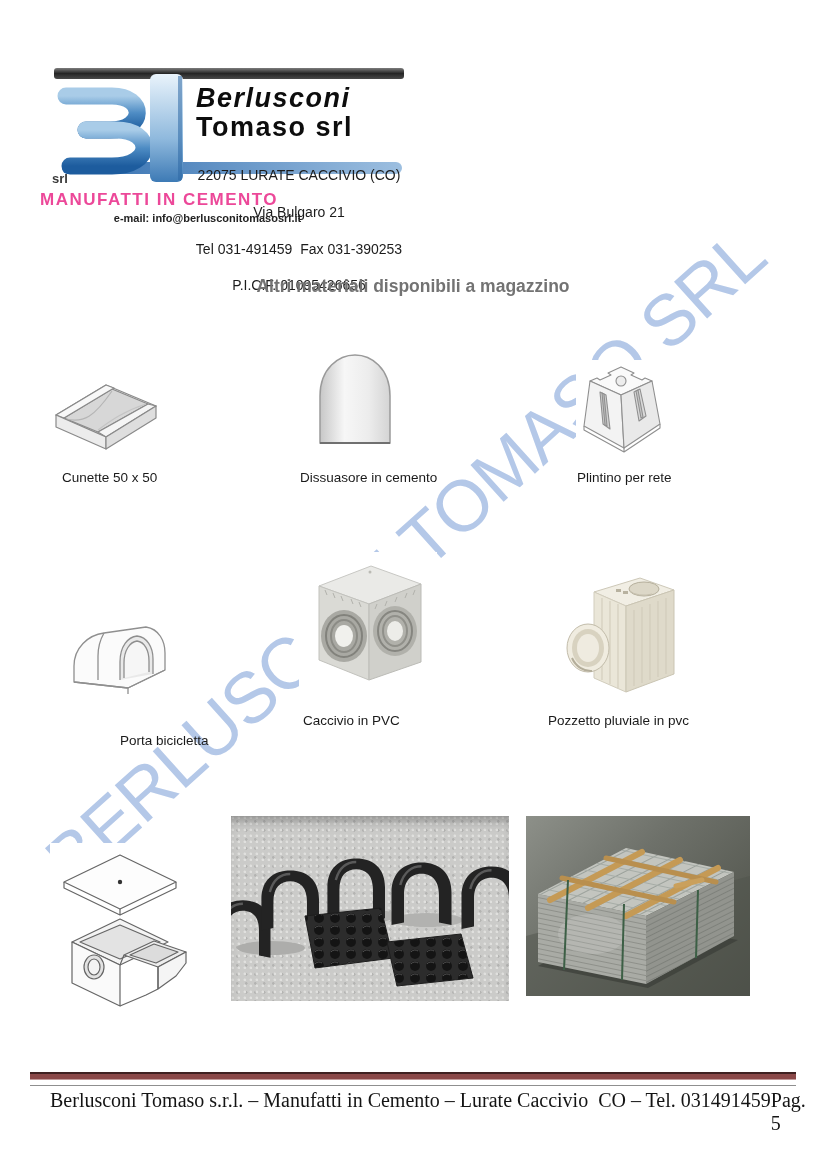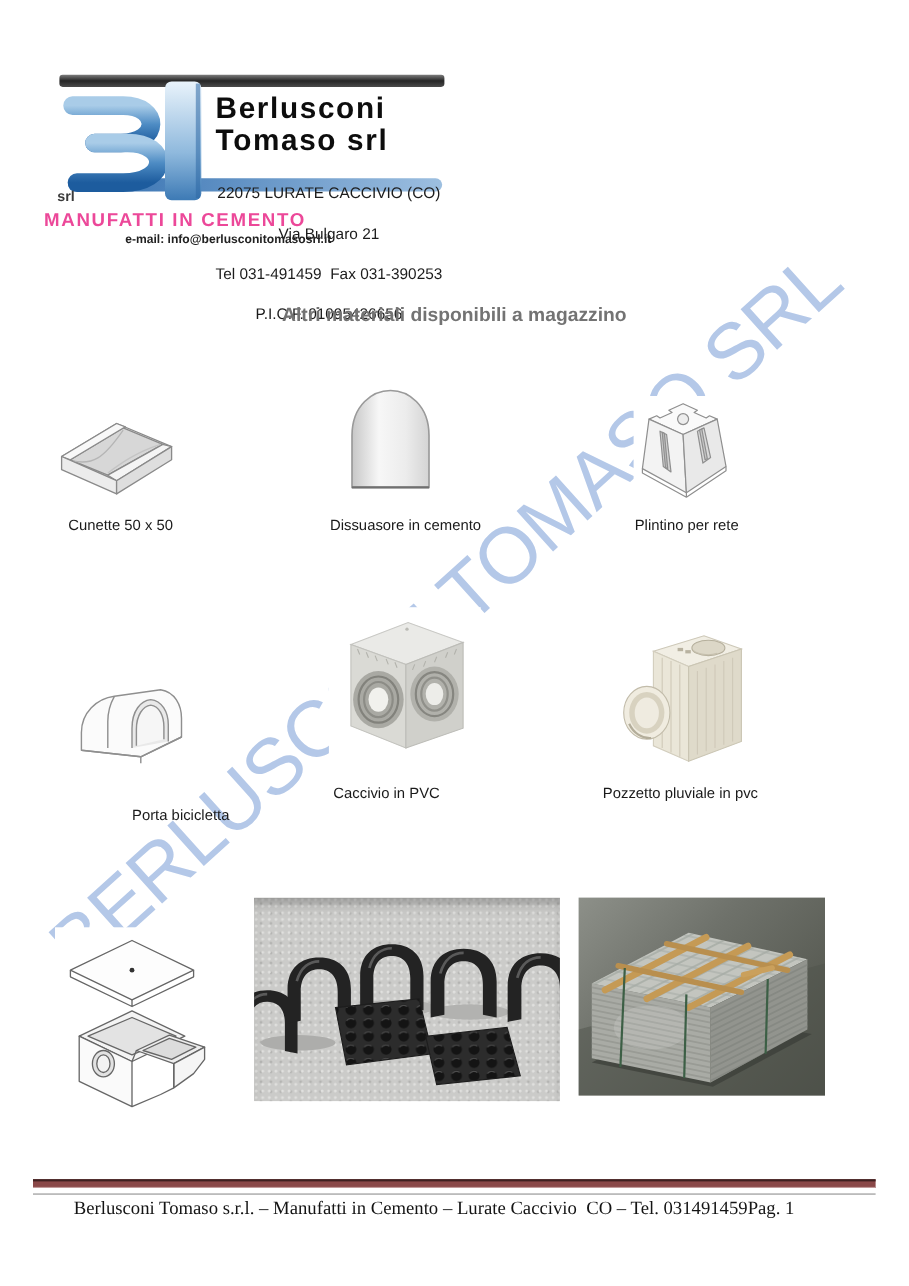--- a/index.html
+++ b/index.html
@@ -34,23 +34,23 @@
       radial-gradient(circle at 70% 60%, #b4b4b2 0 1px, transparent 1.6px);
     background-size:6px 6px, 9px 9px;
     box-shadow:inset 0 10px 14px -8px rgba(55,55,55,.55);}
   .photo-dark{background:linear-gradient(135deg,#8d9089 0%,#6e716a 38%,#565951 78%,#4b4e47 100%);}
   
   .footer-rule{position:absolute;left:30px;top:1072px;width:766px;
     border-top:2px solid #3f2121;height:5px;background:#8a4848;
     border-bottom:1px solid #c29a9a;}
   .footer-line{position:absolute;left:30px;top:1085px;width:766px;
     border-top:1px solid #8f8f8f;}
-  .footer-text{position:absolute;left:67px;right:56px;top:1089px;
+  .footer-text{position:absolute;left:50px;right:56px;top:1089px;
     display:flex;
-    font-family:"Liberation Serif",serif;font-size:17px;color:#141414;}
+    font-family:"Liberation Serif",serif;font-size:20px;color:#141414;}
   .footer-text .pre{white-space:pre;}
 </style>
 </head>
 <body>
 
 <div class="page">
 
   <div class="watermark">BERLUSCONI TOMASO SRL</div>
 
   <div class="abs z2" style="left:50px;top:66px;width:356px;height:126px;">
@@ -83,21 +83,21 @@
 
       <path d="M16,30 H62 C96,30 96,64 60,64 H36" fill="none" stroke="url(#gBlue)" stroke-width="17" stroke-linecap="round"></path>
       <path d="M36,64 H66 C104,64 104,100 62,100 H20" fill="none" stroke="url(#gBlue)" stroke-width="17" stroke-linecap="round"></path>
 
       <rect x="100" y="8" width="33" height="108" rx="6" fill="url(#gStem)"></rect>
       <rect x="128" y="10" width="4" height="104" fill="#2e67a4" opacity=".55"></rect>
       <text x="2" y="117" font-size="13" font-weight="700" fill="#3a3a3a" font-family="Liberation Sans, sans-serif">srl</text>
     </svg>
   </div>
 
-  <div class="company-line z2" style="top:84px;">Berlusconi</div>
+  <div class="company-line z2" style="top:84px;font-style:italic;">Berlusconi</div>
   <div class="company-line z2" style="top:113px;">Tomaso srl</div>
 
   <div class="addr z2">
     <div>22075 LURATE CACCIVIO (CO)</div>
     <div>Via Bulgaro 21</div>
     <div>Tel 031-491459  Fax 031-390253</div>
     <div>P.I.C.F. 01095426656</div>
   </div>
 
   <div class="tagline z2">MANUFATTI IN CEMENTO</div>
@@ -306,16 +306,16 @@
         <path d="M98,88 L96,164"></path>
         <path d="M172,74 L170,142"></path>
       </g>
     </svg>
   </div>
 
   <div class="footer-rule z2"></div>
   <div class="footer-line z2"></div>
   <div class="footer-text z2">
     <span class="pre">Berlusconi Tomaso s.r.l. – Manufatti in Cemento – Lurate Caccivio  CO – Tel. 031491459</span>
-    <span>Pag. 1</span>
+    <span>Pag. 5</span>
   </div>
 
 </div>
 
 </body></html>

